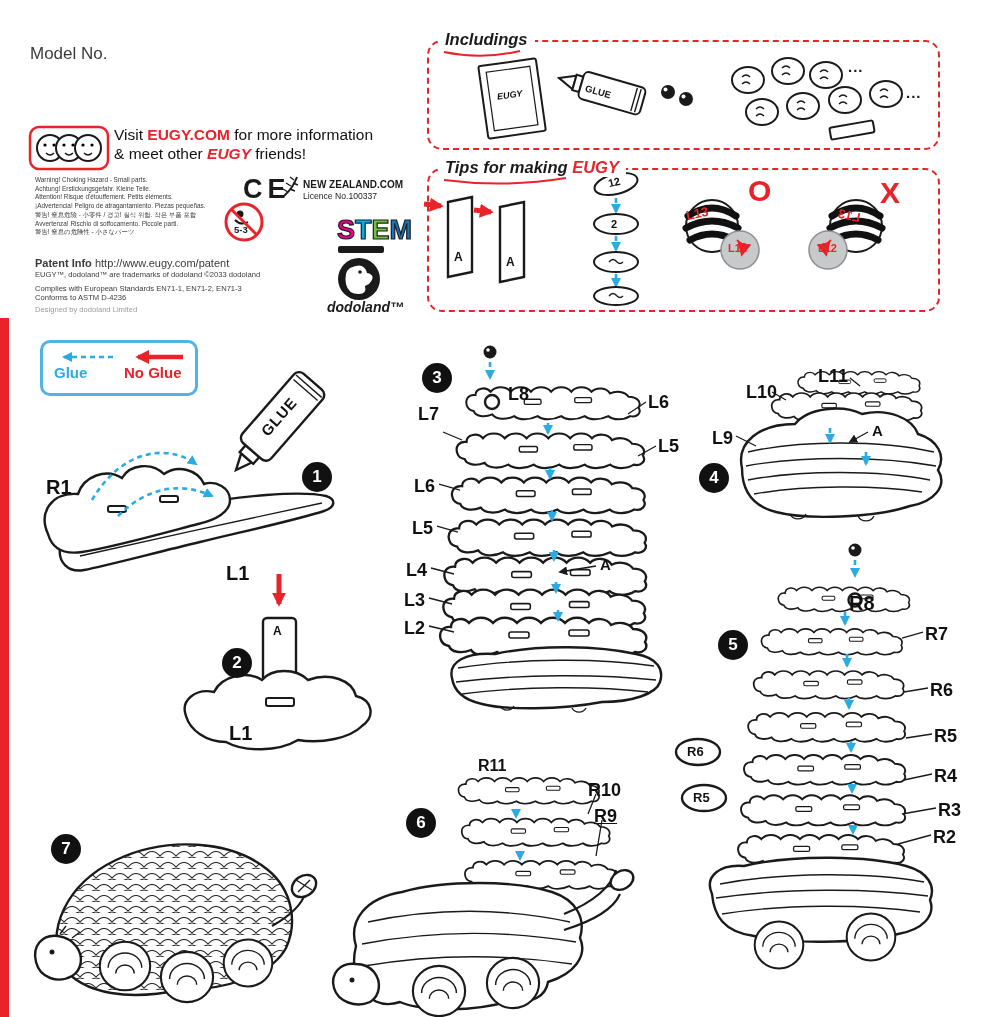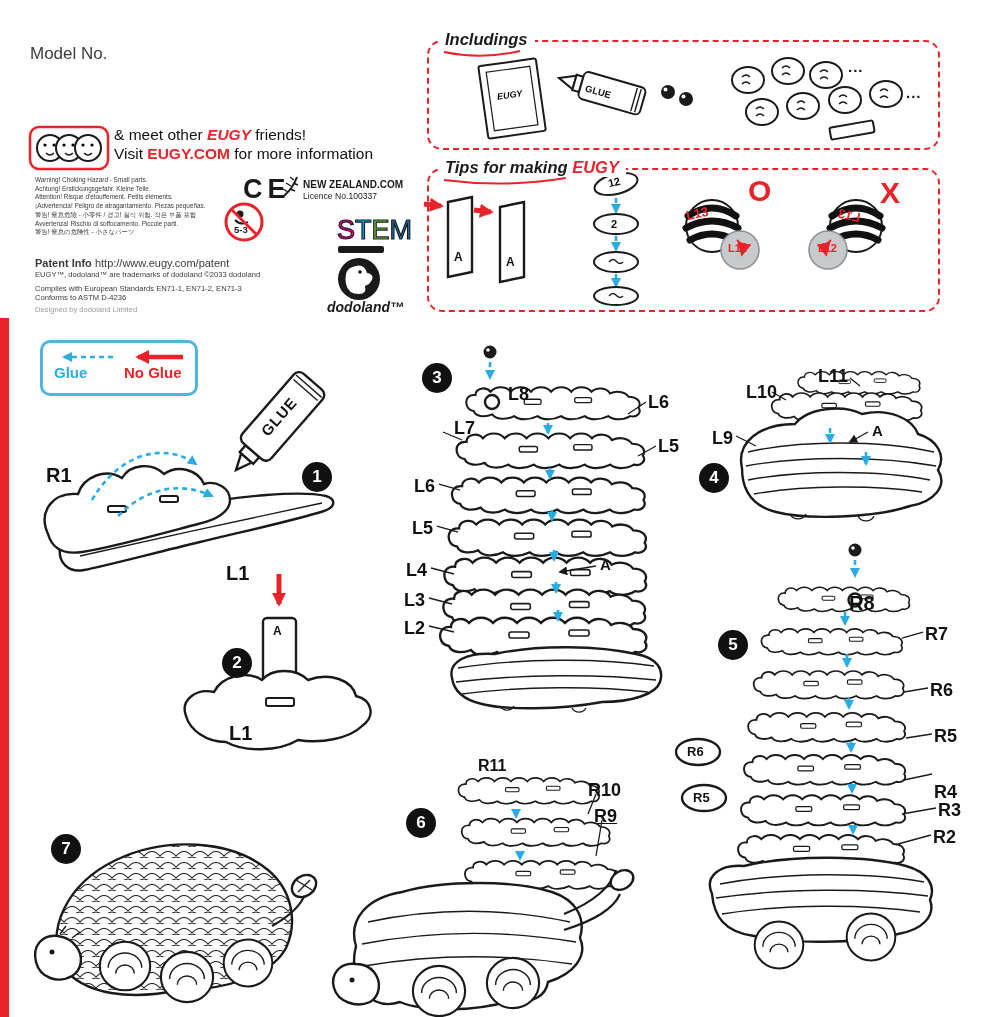--- a/index.html
+++ b/index.html
@@ -11,21 +11,21 @@
   .title{position:absolute;left:116px;top:38px;font-size:60px;font-weight:900;font-style:italic;
          letter-spacing:-3px;color:#111;-webkit-text-stroke:1.5px #111;}
   .visit{position:absolute;left:114px;top:126px;font-size:15.5px;line-height:18.5px;color:#111;}
   .visit .site{color:#e8232a;font-weight:800;}
   .eugy{color:#e8232a;font-weight:900;font-style:italic;}
   .warnings{position:absolute;left:35px;top:176px;width:205px;font-size:6.4px;line-height:8.7px;color:#3a3a3a;}
   .ce{position:absolute;left:243px;top:174px;font-size:27px;font-weight:700;letter-spacing:5px;}
   .nzname{position:absolute;left:303px;top:179px;font-size:10px;font-weight:800;}
   .nzlic{position:absolute;left:303px;top:191px;font-size:8.6px;}
   .age{position:absolute;left:234px;top:224px;font-size:9.5px;font-weight:800;}
-  .stem{position:absolute;left:337px;top:215px;font-size:27px;font-weight:400;-webkit-text-stroke:1.2px #1a1a1a;}
+  .stem{position:absolute;left:337px;top:215px;font-size:27px;font-weight:700;-webkit-text-stroke:1.2px #1a1a1a;}
   .s-s{color:#ec008c;}.s-t{color:#00aeef;}.s-e{color:#72bf44;}.s-m{color:#1b75bb;}
   .legal{position:absolute;left:35px;font-size:7.6px;color:#3a3a3a;}
   .patent{top:257px;font-size:11px;}
   .patent b{font-weight:800;}
   .tm{top:270px;}
   .std1{top:284px;}
   .std2{top:293px;}
   .designed{top:305px;color:#9b9b9b;}
   .dodotext{position:absolute;left:327px;top:299px;width:64px;text-align:center;font-size:14px;font-weight:800;font-style:italic;}
   .box{position:absolute;border:2.6px dashed #e8232a;border-radius:15px;}
@@ -350,22 +350,22 @@
       <use href="#leg" x="220" y="936" width="56" height="54"></use>
       <path d="M272,926 C290,916 302,904 306,892" class="ln2"></path>
       <ellipse cx="304" cy="886" rx="13" ry="10" transform="rotate(-35 304 886)" class="pw2"></ellipse>
       <path d="M296,880 l16,10 M298,892 l12,-12" class="ln"></path>
     </g>
   </svg>
 
   <div class="model-label">Model No.</div>
 
   <div class="visit">
+    <div><span>Visit </span><span class="site">EUGY.COM</span><span> for more information</span></div>
     <div><span>&amp; meet other </span><span class="eugy">EUGY</span><span> friends!</span></div>
-    <div><span>Visit </span><span class="site">EUGY.COM</span><span> for more information</span></div>
   </div>
 
   <div class="warnings">
     <div>Warning! Choking Hazard - Small parts.</div>
     <div>Achtung! Erstickungsgefahr. Kleine Teile.</div>
     <div>Attention! Risque d'étouffement. Petits éléments.</div>
     <div>¡Advertencia! Peligro de atragantamiento. Piezas pequeñas.</div>
     <div>警告! 窒息危險 - 小零件 / 경고! 질식 위험. 작은 부품 포함</div>
     <div>Avvertenza! Rischio di soffocamento. Piccole parti.</div>
     <div>警告! 窒息の危険性 - 小さなパーツ</div>
@@ -406,48 +406,48 @@
   <div class="leg-noglue">No Glue</div>
 
   <div class="step-circle" style="left:302px;top:462px;">1</div>
   <div class="step-circle" style="left:222px;top:648px;">2</div>
   <div class="step-circle" style="left:422px;top:363px;">3</div>
   <div class="step-circle" style="left:699px;top:463px;">4</div>
   <div class="step-circle" style="left:718px;top:630px;">5</div>
   <div class="step-circle" style="left:406px;top:808px;">6</div>
   <div class="step-circle" style="left:51px;top:834px;">7</div>
 
-  <div class="plbl" style="left:46px;top:464px;font-size:20px;">R1</div>
+  <div class="plbl" style="left:46px;top:476px;font-size:20px;">R1</div>
   <div class="plbl" style="left:226px;top:562px;font-size:20px;">L1</div>
   <div class="plbl" style="left:256px;top:408px;transform:rotate(-49deg);font-size:15px;letter-spacing:1px;">GLUE</div>
 
   <div class="plbl xs" style="left:273px;top:624px;">A</div>
   <div class="plbl" style="left:229px;top:722px;font-size:20px;">L1</div>
 
   <div class="plbl" style="left:508px;top:384px;">L8</div>
-  <div class="plbl" style="left:418px;top:418px;margin-left:36px;">L7</div>
+  <div class="plbl" style="left:418px;top:404px;">L7</div>
   <div class="plbl" style="left:414px;top:476px;">L6</div>
   <div class="plbl" style="left:412px;top:518px;">L5</div>
   <div class="plbl" style="left:406px;top:560px;">L4</div>
   <div class="plbl" style="left:404px;top:590px;">L3</div>
   <div class="plbl" style="left:404px;top:618px;">L2</div>
   <div class="plbl" style="left:648px;top:392px;">L6</div>
   <div class="plbl" style="left:658px;top:436px;">L5</div>
   <div class="plbl sm" style="left:600px;top:556px;">A</div>
 
   <div class="plbl" style="left:818px;top:366px;">L11</div>
   <div class="plbl" style="left:746px;top:382px;">L10</div>
   <div class="plbl" style="left:712px;top:428px;">L9</div>
   <div class="plbl sm" style="left:872px;top:422px;">A</div>
 
   <div class="plbl" style="left:849px;top:592px;font-size:20px;">R8</div>
   <div class="plbl" style="left:925px;top:624px;">R7</div>
   <div class="plbl" style="left:930px;top:680px;">R6</div>
   <div class="plbl" style="left:934px;top:726px;">R5</div>
-  <div class="plbl" style="left:934px;top:782px;">R4</div>
+  <div class="plbl" style="left:934px;top:766px;">R4</div>
   <div class="plbl" style="left:938px;top:800px;">R3</div>
   <div class="plbl" style="left:933px;top:827px;">R2</div>
   <div class="plbl sm" style="left:687px;top:744px;font-size:13px;">R6</div>
   <div class="plbl sm" style="left:693px;top:790px;font-size:13px;">R5</div>
 
   <div class="plbl" style="left:478px;top:757px;font-size:16px;">R11</div>
   <div class="plbl" style="left:588px;top:780px;">R10</div>
   <div class="plbl" style="left:594px;top:806px;text-decoration:underline;">R9</div>
 
 </div>

